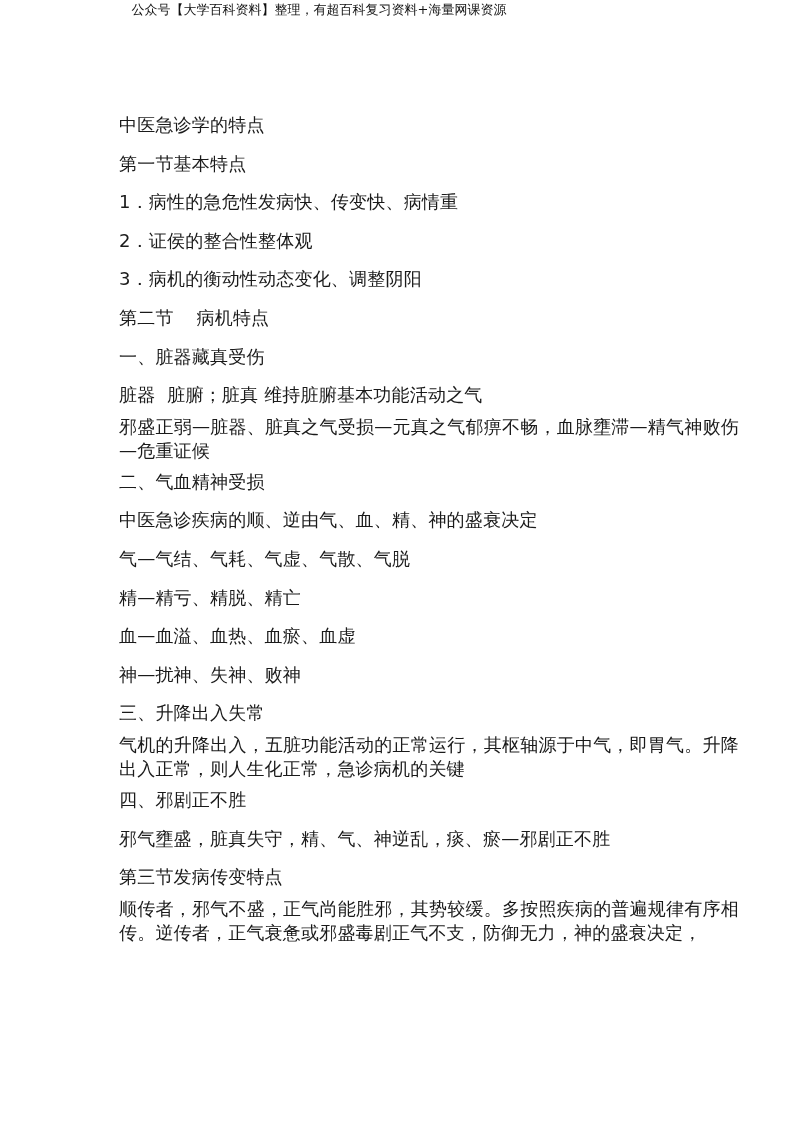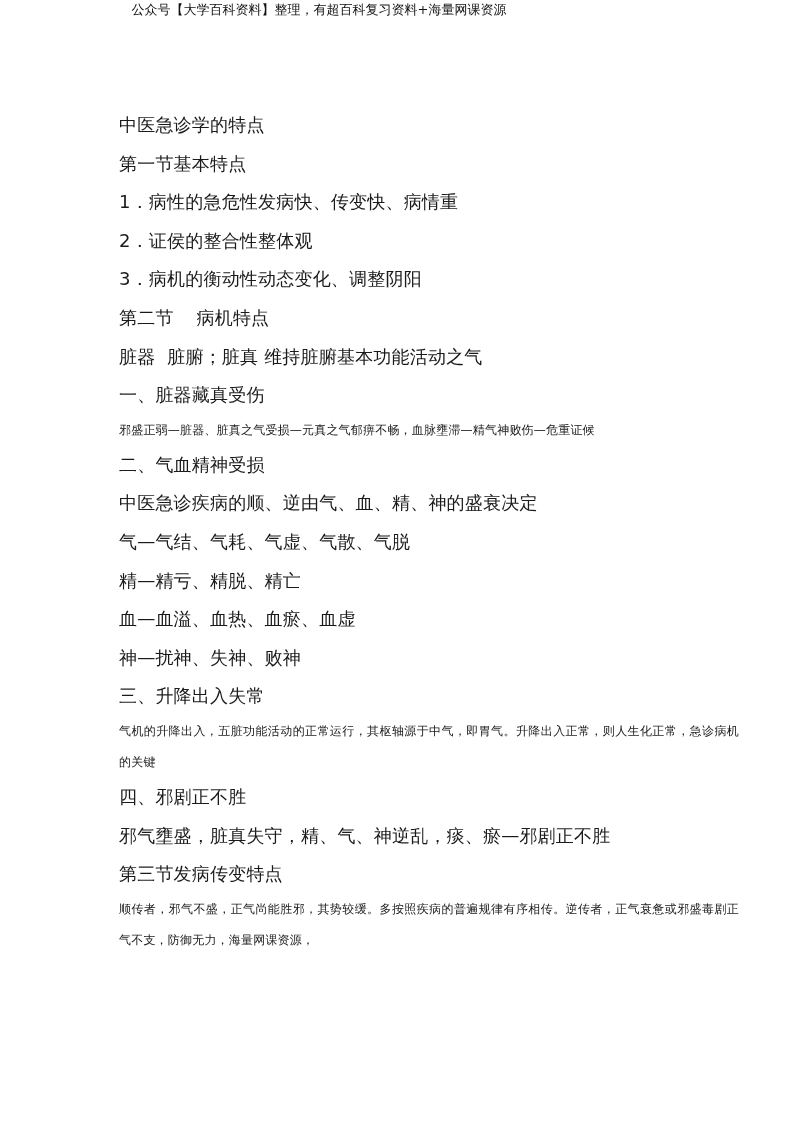--- a/index.html
+++ b/index.html
@@ -34,22 +34,22 @@
       margin-top: 20px;
     }
     .line {
       font-size: 18px;
       line-height: 38.6px;
       height: 38.6px;
       white-space: nowrap;
       letter-spacing: 0.2px;
     }
     .para {
-      font-size: 12px;
-      line-height: 31px;
+      font-size: 18px;
+      line-height: 24px;
       letter-spacing: 0.2px;
       text-align: justify;
       text-align-last: left;
       word-break: break-all;
     }
     .num {
       font-family: "DejaVu Sans", "Liberation Sans", sans-serif;
     }
   </style>
 </head>
@@ -60,32 +60,32 @@
 <div class="content">
   <div class="line">中医急诊学的特点</div>
 
   <div class="line">第一节基本特点</div>
   <div class="line"><span class="num">1．</span><span>病性的急危性发病快、传变快、病情重</span></div>
   <div class="line"><span class="num">2．</span><span>证侯的整合性整体观</span></div>
   <div class="line"><span class="num">3．</span><span>病机的衡动性动态变化、调整阴阳</span></div>
 
   <div class="line" style="white-space: pre; font-family: Liberation Serif, serif;">第二节　 病机特点</div>
 
+  <div class="line">一、脏器藏真受伤</div>
   <div class="line" style="white-space: pre;">脏器  脏腑；脏真 维持脏腑基本功能活动之气</div>
-  <div class="line">一、脏器藏真受伤</div>
   <div class="para">邪盛正弱—脏器、脏真之气受损—元真之气郁痹不畅，血脉壅滞—精气神败伤—危重证候</div>
 
   <div class="line">二、气血精神受损</div>
   <div class="line">中医急诊疾病的顺、逆由气、血、精、神的盛衰决定</div>
   <div class="line">气—气结、气耗、气虚、气散、气脱</div>
   <div class="line">精—精亏、精脱、精亡</div>
   <div class="line">血—血溢、血热、血瘀、血虚</div>
   <div class="line">神—扰神、失神、败神</div>
 
   <div class="line">三、升降出入失常</div>
   <div class="para">气机的升降出入，五脏功能活动的正常运行，其枢轴源于中气，即胃气。升降出入正常，则人生化正常，急诊病机的关键</div>
 
   <div class="line">四、邪剧正不胜</div>
   <div class="line">邪气壅盛，脏真失守，精、气、神逆乱，痰、瘀—邪剧正不胜</div>
 
   <div class="line">第三节发病传变特点</div>
-  <div class="para">顺传者，邪气不盛，正气尚能胜邪，其势较缓。多按照疾病的普遍规律有序相传。逆传者，正气衰惫或邪盛毒剧正气不支，防御无力，海量网课资源，</div>
+  <div class="para">顺传者，邪气不盛，正气尚能胜邪，其势较缓。多按照疾病的普遍规律有序相传。逆传者，正气衰惫或邪盛毒剧正气不支，防御无力，神的盛衰决定，</div>
 </div>
 
 </body></html>

